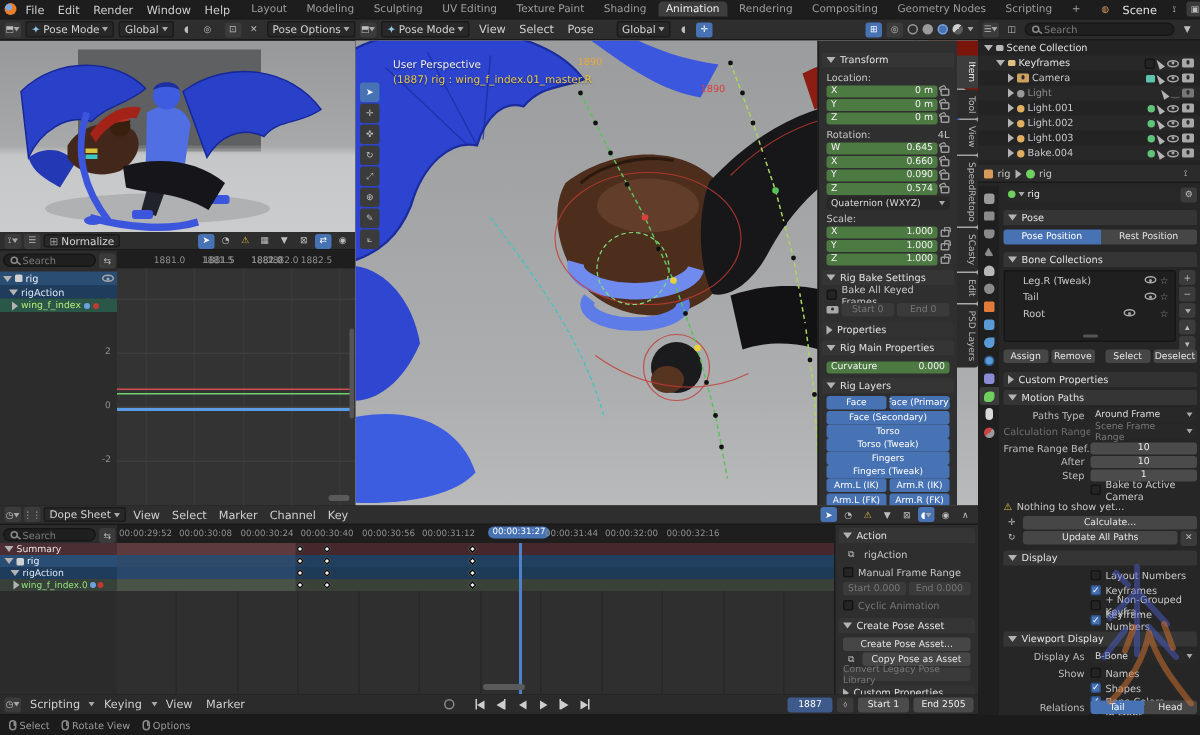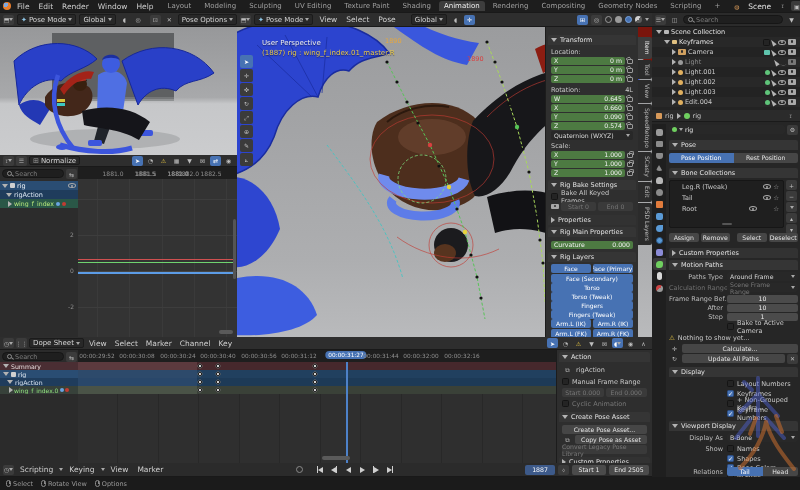--- a/index.html
+++ b/index.html
@@ -592,21 +592,21 @@
       <span>Light.003</span>
       <span style="flex:1"></span>
       <span class="dot" style="width:5px;height:5px;background:#5fc47a;border-radius:50%"></span>
       <span class="ptrico"></span>
       <span class="eye"></span>
       <span class="cam"></span>
     </div>
   <div class="flex" style="height:10px;padding:0 4px 0 20px;gap:2px;background:#282828">
       <span class="tri-r"></span>
       <span class="dot" style="width:5px;height:5px;background:#e0b060;border-radius:50%"></span>
-      <span>Edit.004</span>
+      <span>Bake.004</span>
       <span style="flex:1"></span>
       <span class="dot" style="width:5px;height:5px;background:#5fc47a;border-radius:50%"></span>
       <span class="ptrico"></span>
       <span class="eye"></span>
       <span class="cam"></span>
     </div>
 </div>
 
 <div class="abs" style="left:652px;top:110px;width:148px;height:367px;background:#262626;overflow:hidden">
 

